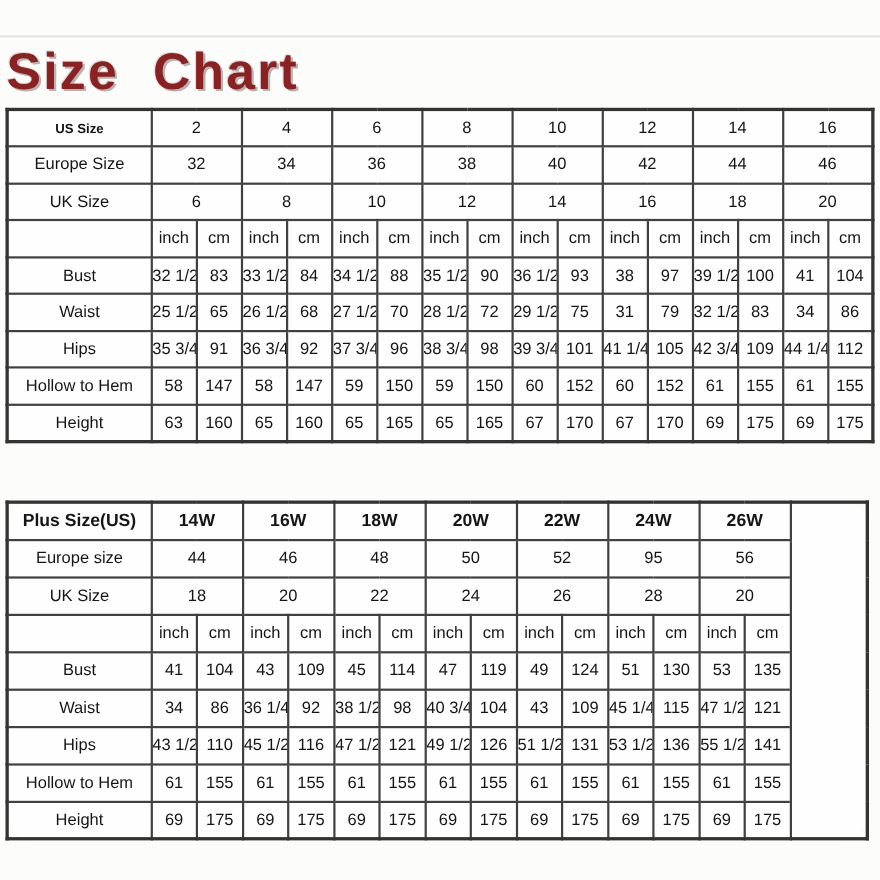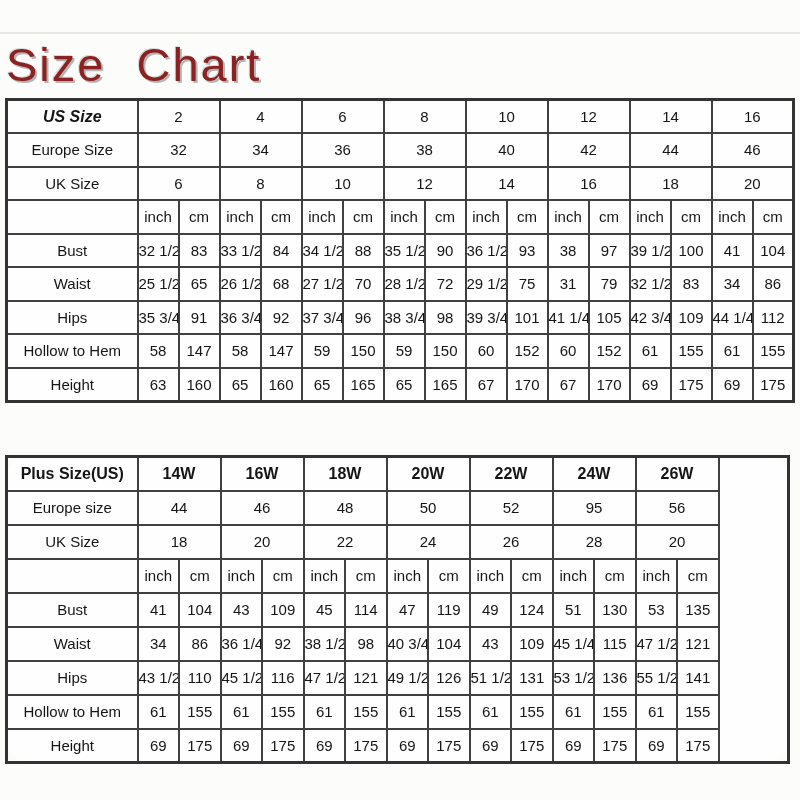--- a/index.html
+++ b/index.html
@@ -9,21 +9,21 @@
     font-family:"Liberation Sans", sans-serif;
     position:relative;
     overflow:hidden;
   }
   .top-rule{
     position:absolute;top:32px;left:0;width:800px;height:0;
     border-top:2px solid #e7e7e2;
   }
   .page-title{
     position:absolute;top:41px;left:6px;margin:0;
-    font-size:47px;font-weight:normal;line-height:1;
+    font-size:47px;font-weight:bold;line-height:1;
     color:#8b2121;
     text-shadow:2px 2px 0 #b5b5b5, -1px -1px 0 #d8d8d8;
     letter-spacing:2px;word-spacing:16px;
   }
   table.size-table{
     position:absolute;left:5px;
     border-collapse:collapse;table-layout:fixed;
     background:#fefefe;
     border:3px solid #333;
   }
@@ -32,21 +32,21 @@
   #standard-table tr{height:33.5px;}
   #plus-table tr{height:34px;}
   td,th{
     border:2px solid #404040;
     text-align:center;vertical-align:middle;
     font-size:15px;font-weight:normal;color:#151515;
     padding:0;white-space:nowrap;overflow:hidden;
   }
   th.corner,.group-header{font-weight:bold;font-size:16px;}
   .row-label{font-weight:normal;}
-  .row-label.bold{font-weight:bold;font-size:16px;font-style:italic;}
+  .row-label.bold{font-weight:bold;font-size:12px;}
   .c-label{width:131px;}
   .c-data{width:41px;}
   .c-data-plus{width:41.5px;}
   .c-end{width:70px;}
 </style>
 </head>
 <body>
 
 <div class="top-rule"></div>
 

